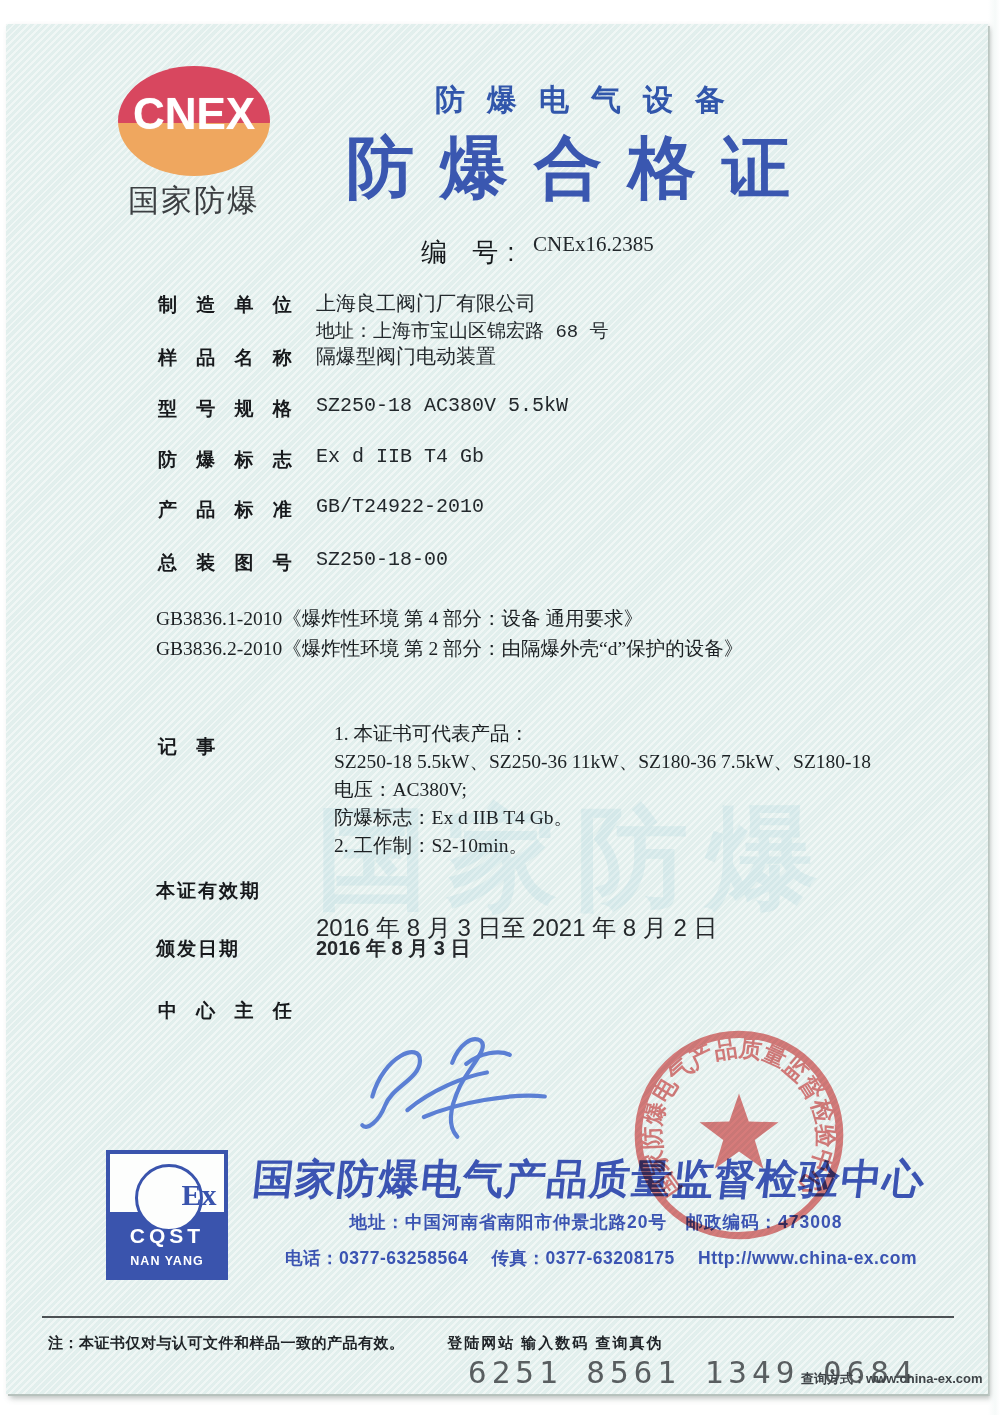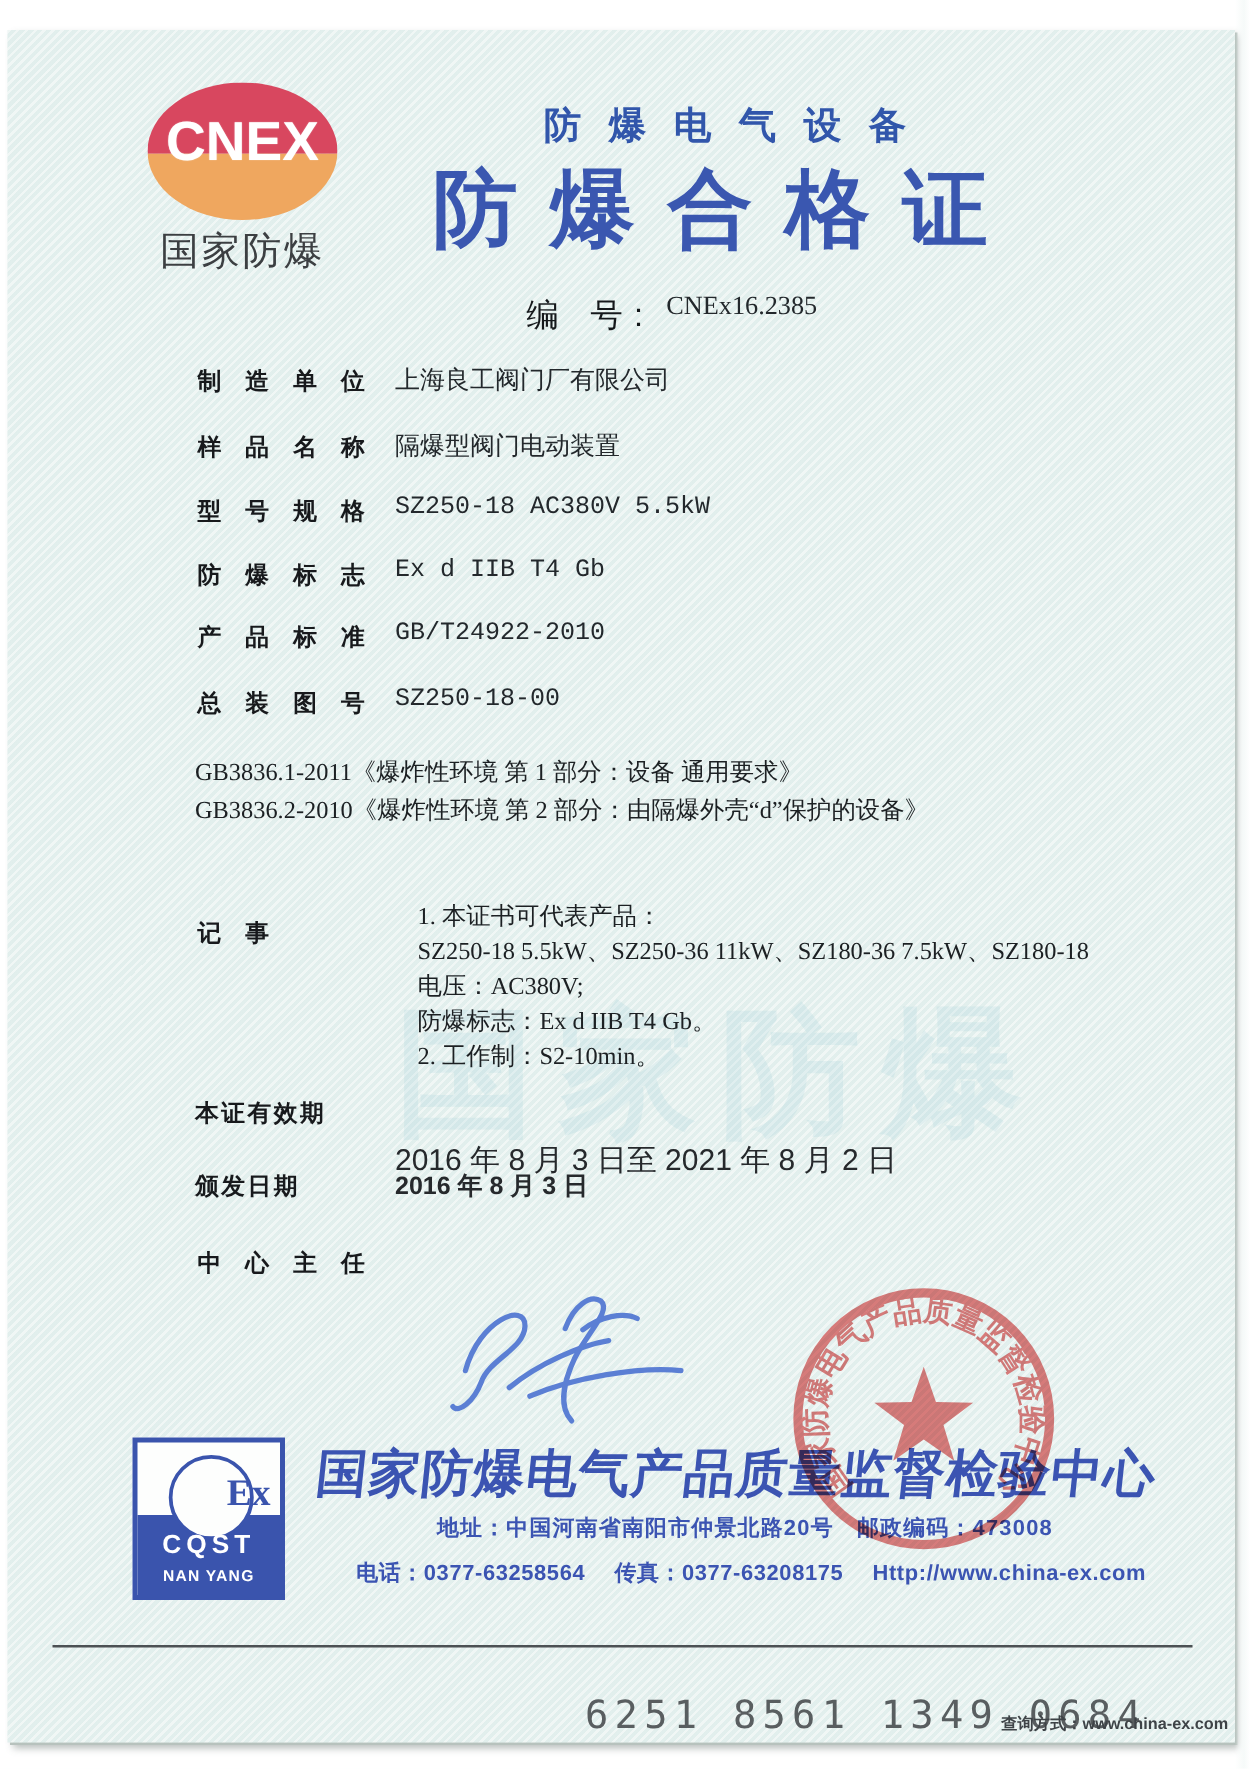--- a/index.html
+++ b/index.html
@@ -114,38 +114,39 @@
   </div>
   <div id="cnex-caption" class="abs z1">国家防爆</div>
 
   <div id="hdr-subtitle" class="abs z1">防爆电气设备</div>
   <div id="hdr-title" class="abs z1">防爆合格证</div>
   <div id="certno-label" class="abs z1">编  号:</div>
   <div id="certno-value" class="abs z1">CNEx16.2385</div>
 
   <div id="row1-label" class="abs flabel z1">制 造 单 位</div>
   <div id="row1-value" class="abs fvalue z1">上海良工阀门厂有限公司</div>
+  <div id="row1-extra" class="abs fvalue z1">地址：上海市宝山区锦宏路 68 号</div>
 
   <div id="row2-label" class="abs flabel z1">样 品 名 称</div>
   <div id="row2-value" class="abs fvalue z1">隔爆型阀门电动装置</div>
 
   <div id="row3-label" class="abs flabel z1">型 号 规 格</div>
   <div id="row3-value" class="abs fvalue z1">SZ250-18    AC380V    5.5kW</div>
 
   <div id="row4-label" class="abs flabel z1">防 爆 标 志</div>
   <div id="row4-value" class="abs fvalue z1">Ex d IIB T4 Gb</div>
 
   <div id="row5-label" class="abs flabel z1">产 品 标 准</div>
   <div id="row5-value" class="abs fvalue z1">GB/T24922-2010</div>
 
   <div id="row6-label" class="abs flabel z1">总 装 图 号</div>
   <div id="row6-value" class="abs fvalue z1">SZ250-18-00</div>
 
   <div id="conformity" class="abs z1">
-    <div>GB3836.1-2011《爆炸性环境 第 1 部分：设备 通用要求》</div>
+    <div>GB3836.1-2010《爆炸性环境 第 4 部分：设备 通用要求》</div>
     <div>GB3836.2-2010《爆炸性环境 第 2 部分：由隔爆外壳“d”保护的设备》</div>
   </div>
 
   <div id="remarks-label" class="abs flabel z1">记  事</div>
   <div id="remarks" class="abs z1">
     <div>1. 本证书可代表产品：</div>
     <div>SZ250-18  5.5kW、SZ250-36  11kW、SZ180-36  7.5kW、SZ180-18</div>
     <div>电压：AC380V;</div>
     <div>防爆标志：Ex d IIB T4 Gb。</div>
     <div>2. 工作制：S2-10min。</div>
@@ -187,18 +188,22 @@
     </div>
     <div id="ex-cqst">CQST</div>
     <div id="ex-ny">NAN YANG</div>
   </div>
 
   <div id="org-name" class="abs">国家防爆电气产品质量监督检验中心</div>
   <div id="org-address" class="abs">地址：中国河南省南阳市仲景北路20号　邮政编码：473008</div>
   <div id="org-phone" class="abs">电话：0377-63258564 　传真：0377-63208175 　Http://www.china-ex.com</div>
 
   <div id="footer-rule" class="abs"></div>
+  <div id="footer-note" class="abs">
+    <span>注：本证书仅对与认可文件和样品一致的产品有效。</span>
+    <span class="hint">登陆网站  输入数码  查询真伪</span>
+  </div>
   <div id="footer-code" class="abs">6251 8561 1349 0684</div>
   <div id="footer-query" class="abs">查询方式：www.china-ex.com</div>
 
 </div>
 
 <div id="edge-right"></div>
 
 </body></html>

